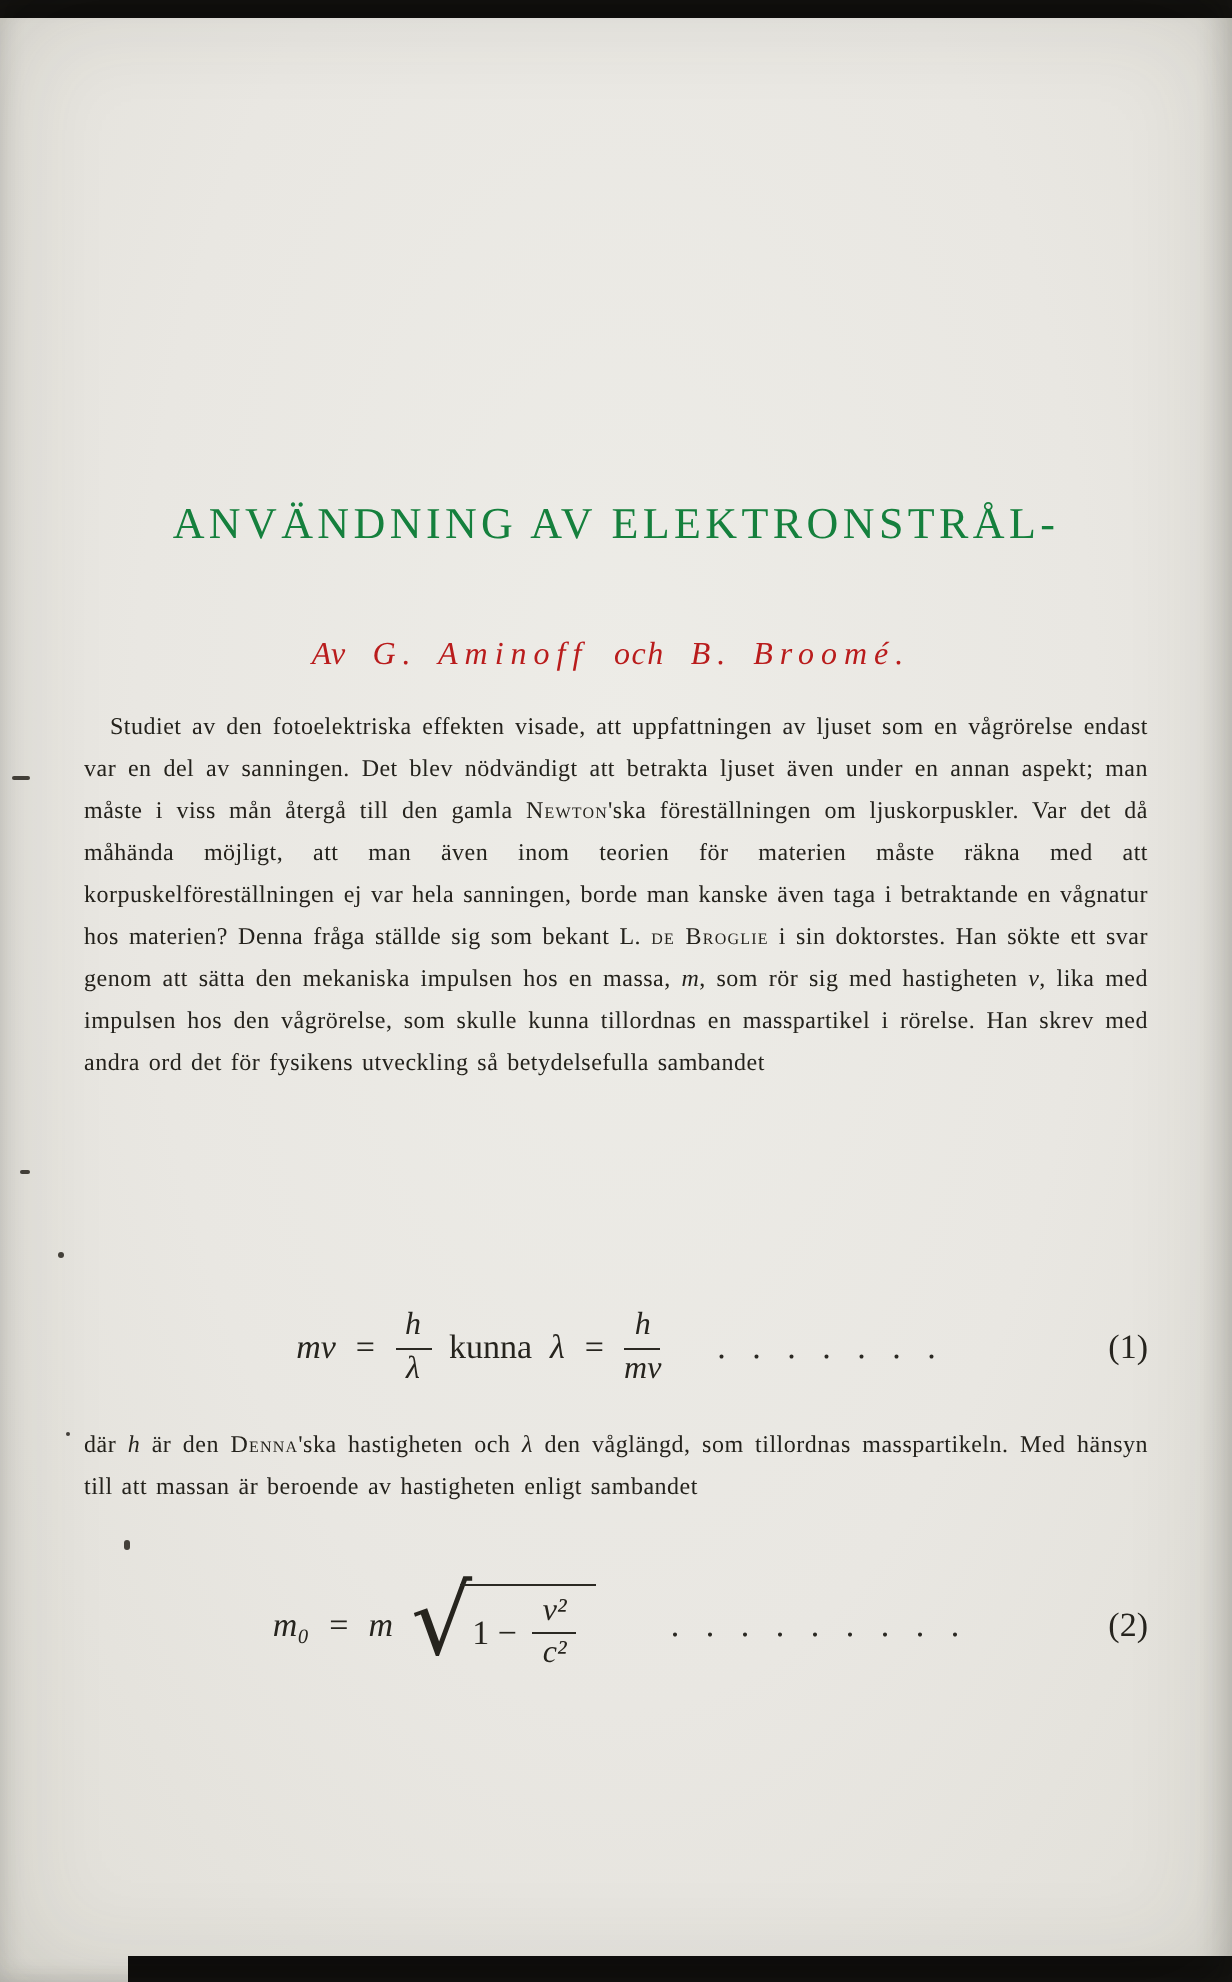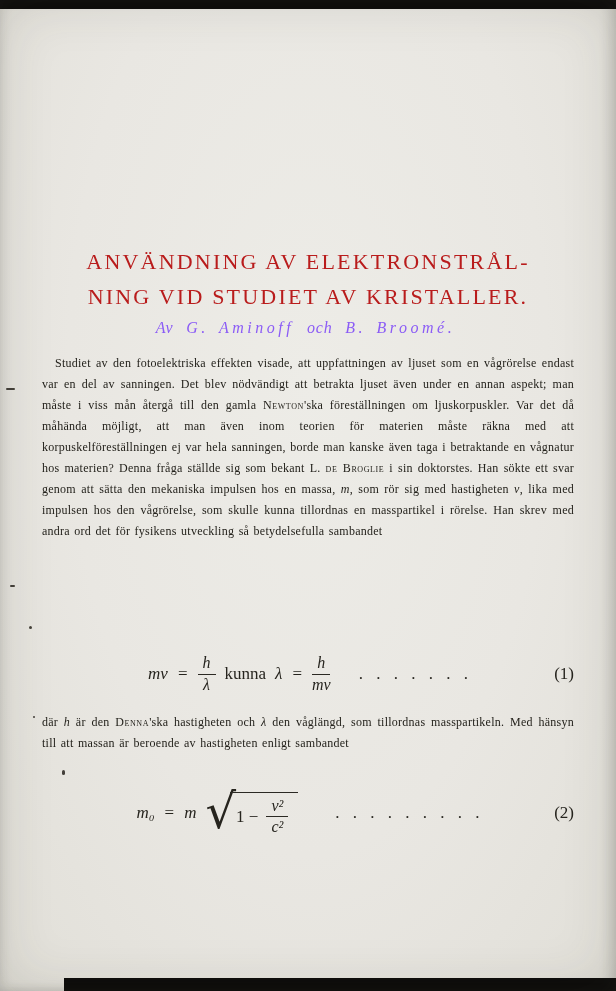--- a/index.html
+++ b/index.html
@@ -15,24 +15,24 @@
     box-shadow: inset 0 0 55px rgba(60,55,45,.14),
                 inset -6px 0 12px rgba(40,38,33,.16),
                 inset 4px 0 10px rgba(40,38,33,.08);
   }
   .scan-top   { position:absolute; top:0; left:0; width:100%; height:9px;  background:#0d0c0b; }
   .scan-bottom{ position:absolute; bottom:0; left:64px; right:0; height:13px; background:#0d0c0b; }
 
   .col { position:absolute; left:42px; width:532px; }
 
   .title { top:244px; text-align:center; font-size:22px; line-height:35px;
-           letter-spacing:2.2px; color:#b91c1c; white-space:nowrap; }
+           letter-spacing:2.2px; color:#15803d; white-space:nowrap; }
 
   .byline { top:319px; text-align:center; font-style:italic; font-size:16px;
-            letter-spacing:0.8px; word-spacing:3px; color:#8b5cf6; }
+            letter-spacing:0.8px; word-spacing:3px; color:#b91c1c; }
   .byline .name { letter-spacing:3.5px; margin:0 5px; }
 
   .para { position:absolute; left:42px; width:532px; text-align:justify;
           font-size:12px; line-height:21px; letter-spacing:0.25px; word-spacing:1.2px; }
   #p1 { top:353px; text-indent:13px; }
   #p2 { top:712px; }
 
   .rs-i  { font-style:italic; }
   .rs-sc { font-variant:small-caps; letter-spacing:0.6px; }
 
@@ -66,21 +66,20 @@
 </style>
 </head>
 <body>
 
 <div class="page">
 
   <div class="scan-top"></div>
 
   <div class="col title">
     <div>ANVÄNDNING AV ELEKTRONSTRÅL-</div>
-    <div>NING VID STUDIET AV KRISTALLER.</div>
   </div>
 
   <div class="col byline">
     <span>Av</span>
     <span class="name">G. Aminoff</span>
     <span>och</span>
     <span class="name">B. Broomé.</span>
   </div>
 
   <div class="para" id="p1"><span>Studiet av den fotoelektriska effekten visade, att uppfattningen av ljuset som en vågrörelse endast var en del av sanningen. Det blev nödvändigt att betrakta ljuset även under en annan aspekt; man måste i viss mån återgå till den gamla </span><span class="rs-sc">Newton</span><span>'ska föreställningen om ljuskorpuskler. Var det då måhända möjligt, att man även inom teorien för materien måste räkna med att korpuskelföreställningen ej var hela sanningen, borde man kanske även taga i betraktande en vågnatur hos materien? Denna fråga ställde sig som bekant L. </span><span class="rs-sc">de Broglie</span><span> i sin doktorstes. Han sökte ett svar genom att sätta den mekaniska impulsen hos en massa, </span><span class="rs-i">m</span><span>, som rör sig med hastigheten </span><span class="rs-i">v</span><span>, lika med impulsen hos den vågrörelse, som skulle kunna tillordnas en masspartikel i rörelse. Han skrev med andra ord det för fysikens utveckling så betydelsefulla sambandet</span></div>

